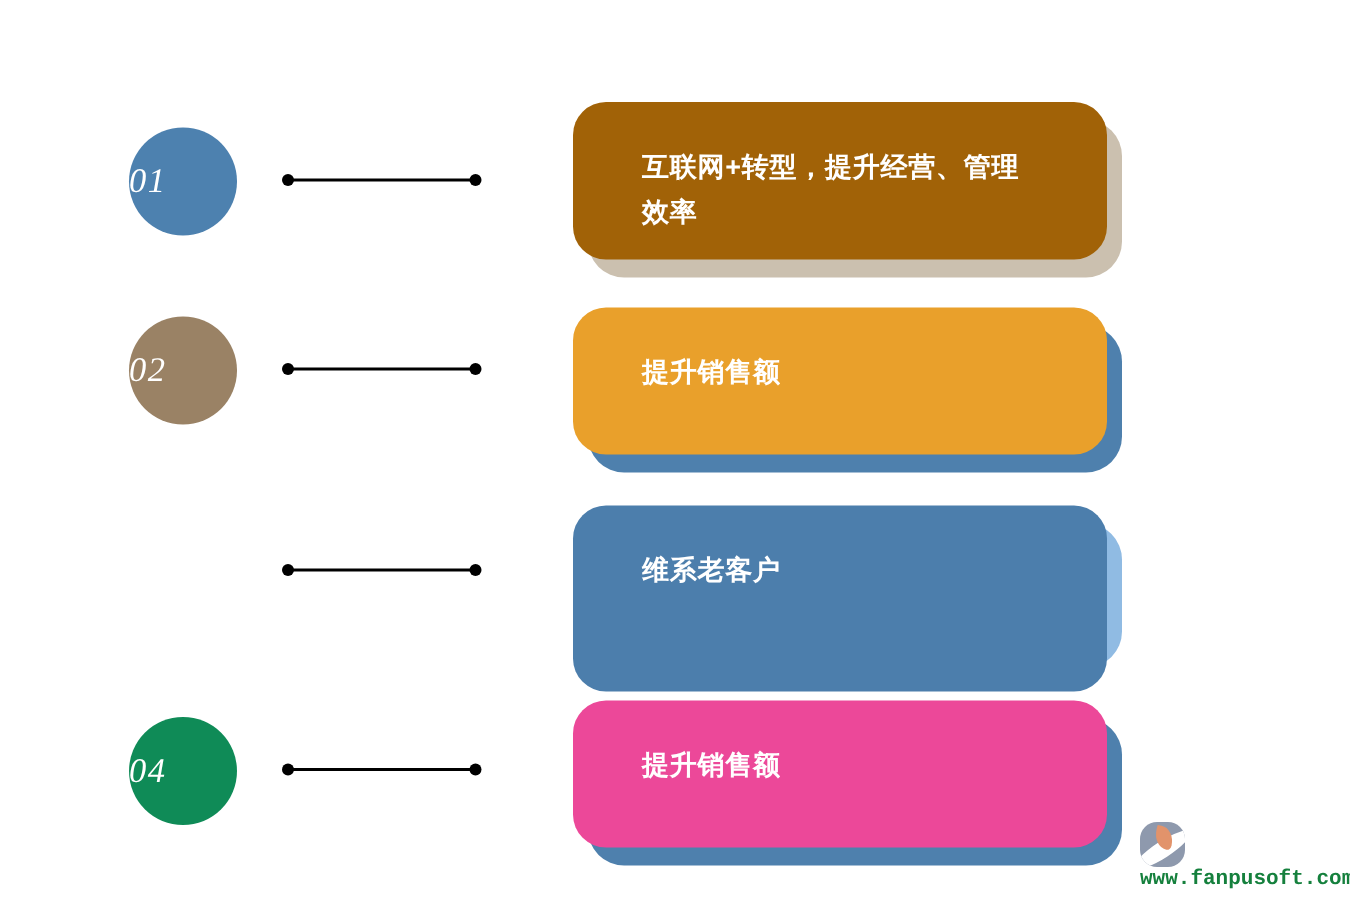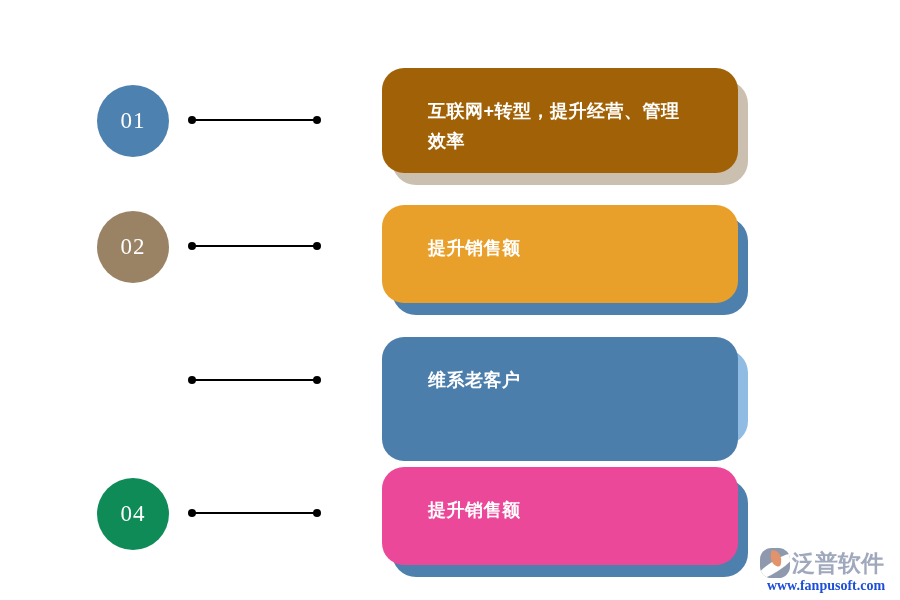--- a/index.html
+++ b/index.html
@@ -2,22 +2,22 @@
 <html><head>
 <meta charset="utf-8">
 <style>
   html,body{margin:0;padding:0;background:#fff;}
   .stage{
     position:relative;width:900px;height:600px;background:#ffffff;
     font-family:"Liberation Sans","DejaVu Sans",sans-serif;overflow:hidden;
   }
   
   .circle{
-    position:absolute;left:97px;width:72px;height:72px;border-radius:50%;
-    display:flex;align-items:center;justify-content:center;
+    position:absolute;left:86px;width:72px;height:72px;border-radius:50%;
+    display:flex;align-items:center;justify-content:flex-start;font-style:italic;
   }
   .circle .num{
     color:#ffffff;font-family:"Liberation Serif","DejaVu Serif",serif;
     font-size:23px;letter-spacing:1px;
   }
   .c1{top:85px;} .c2{top:211px;} .c3{top:345px;} .c4{top:478px;}
   
   .connector{
     position:absolute;left:191px;width:127px;height:2px;background:#000;
   }
@@ -89,18 +89,17 @@
   <div class="card b4" style="background: #ec4899;">
     <span class="label">提升销售额</span>
   </div>
 
   <div class="watermark">
     <div class="wm-top">
       <div class="wm-logo" style="background: rgb(142, 153, 173);">
         <div class="swoosh"></div>
         <div class="leaf" style="background: rgb(226, 147, 107);"></div>
       </div>
-      <div class="wm-brand" style="color: rgb(160, 168, 189);">泛普软件</div>
     </div>
-    <div class="wm-url" style="color: #1d4ed8;">www.fanpusoft.com</div>
+    <div class="wm-url" style="color: #15803d; font-family: Liberation Mono, monospace;">www.fanpusoft.com</div>
   </div>
 
 </div>
 
 </body></html>

